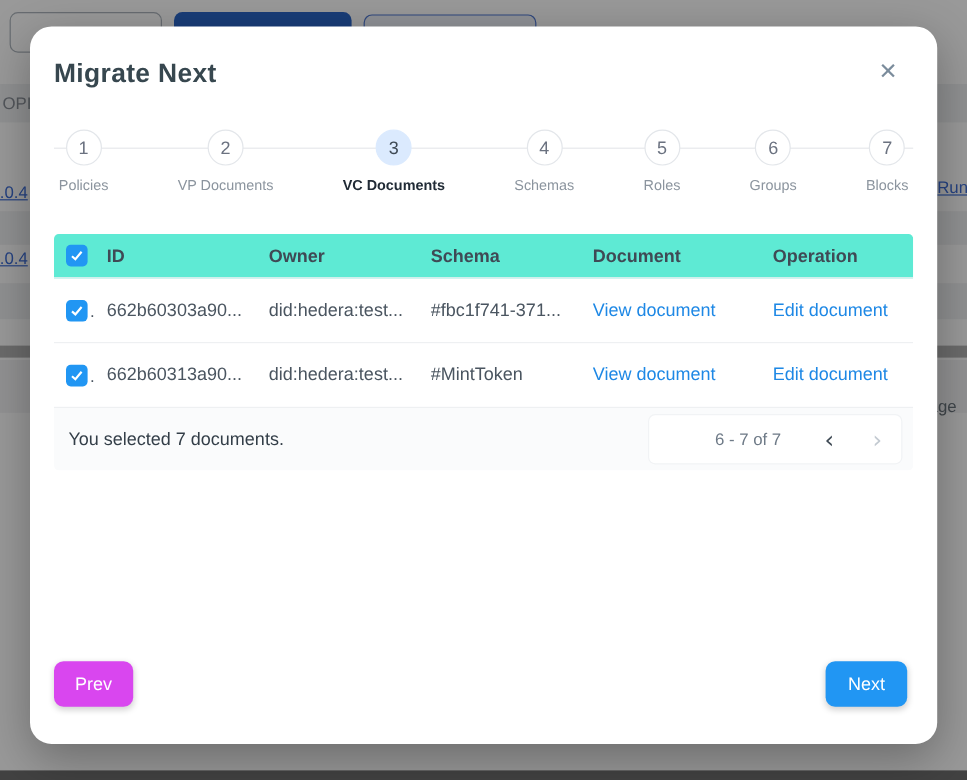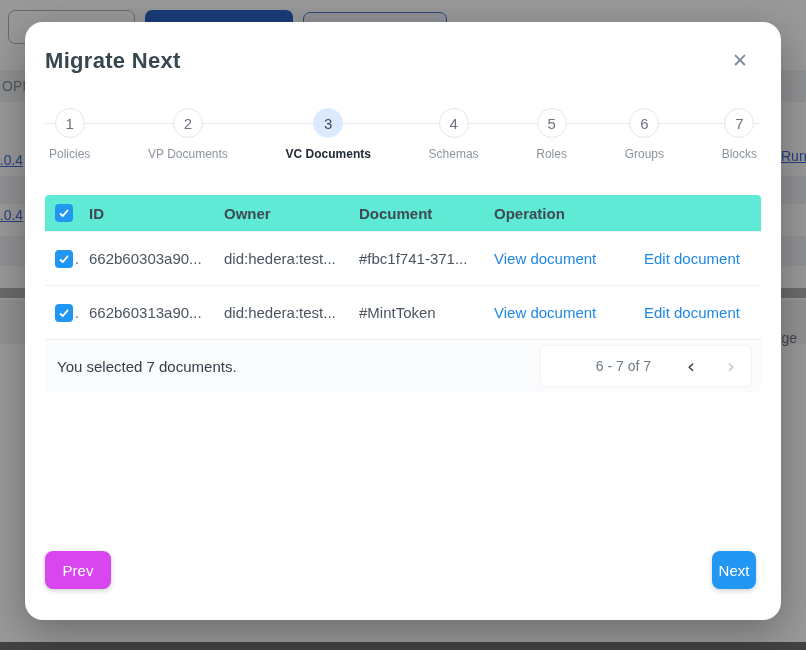--- a/index.html
+++ b/index.html
@@ -80,21 +80,21 @@
   .page-chev { font-size:20px; line-height:20px; background:none; border:none;
     padding:0 2px; cursor:pointer; font-family:"DejaVu Sans", sans-serif; }
   .page-chev.prev { color:#3f4a55; margin-right:28px; }
   .page-chev.next { color:#c3cad1; }
 
   
   .btn { position:absolute; bottom:31px; height:38px; border:none; border-radius:8px;
     color:#ffffff; font-size:15px; font-family:"Liberation Sans", sans-serif;
     cursor:pointer; box-shadow:0 2px 5px rgba(0,0,0,0.18); }
   .btn-prev { left:20px; width:66px; background:#d946ef; }
-  .btn-next { right:25px; width:44px; background:#2196f3; }
+  .btn-next { right:25px; width:68px; background:#2196f3; }
 </style>
 </head>
 <body>
 
 <div class="stage">
 
   <div class="bg">
     <div class="bg-band b1"></div>
     <div class="bg-band b2"></div>
     <div class="bg-band b3"></div>
@@ -156,20 +156,21 @@
       <div class="trow thead">
         <div class="cb-cell">
           <div class="checkbox">
             <svg viewBox="0 0 12 12">
               <polyline points="2,6.5 4.8,9 10,2.8" fill="none" stroke="#ffffff" stroke-width="1.8"></polyline>
             </svg>
           </div>
         </div>
         <div class="cell">ID</div>
         <div class="cell">Owner</div>
+        <div class="cell">Schema</div>
         <div class="cell">Document</div>
         <div class="cell">Operation</div>
       </div>
 
       <div class="trow tdata">
         <div class="cb-cell">
           <div class="checkbox">
             <svg viewBox="0 0 12 12">
               <polyline points="2,6.5 4.8,9 10,2.8" fill="none" stroke="#ffffff" stroke-width="1.8"></polyline>
             </svg>

